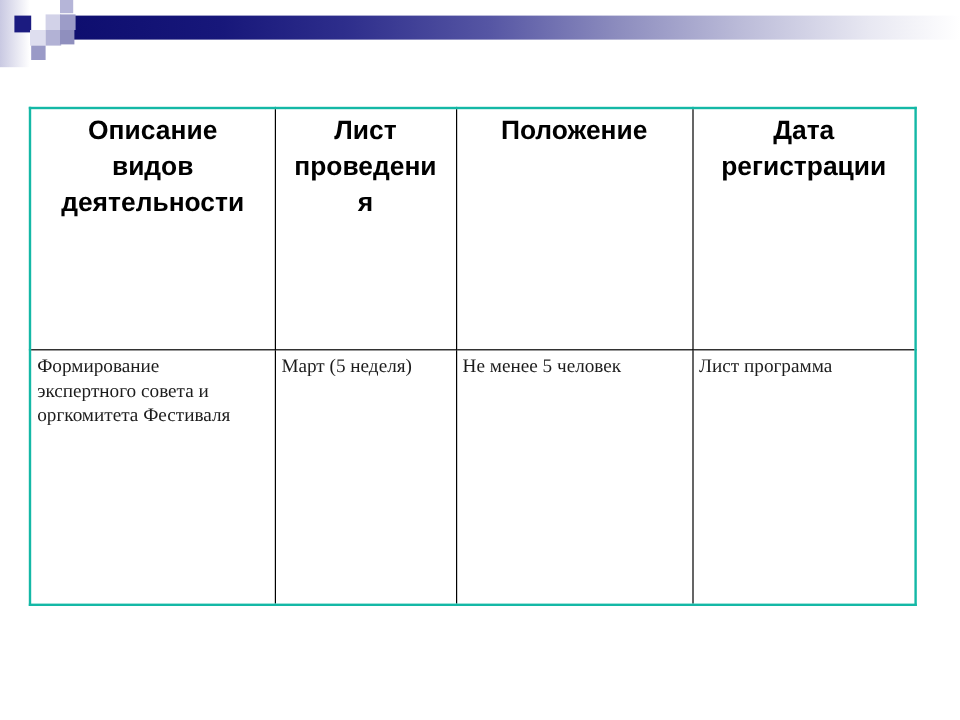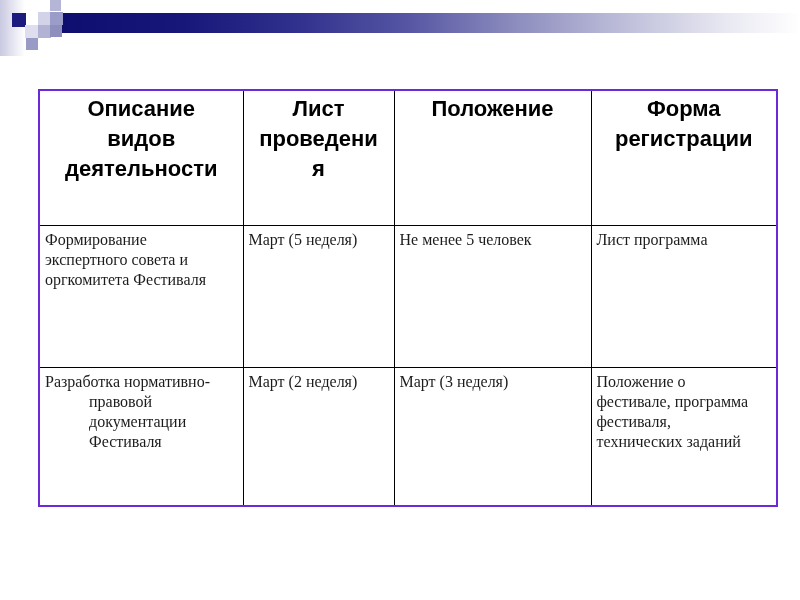--- a/index.html
+++ b/index.html
@@ -14,24 +14,24 @@
   }
   .deco-bar{
     position:absolute;left:48px;top:13px;width:752px;height:20px;
     background:linear-gradient(to right,
       #0d0d6e 0%,#17177a 18%,#2e2e8c 32%,#5656a4 48%,
       #8c8cbe 62%,#bcbcd9 76%,#e8e8f2 90%,#ffffff 100%);
   }
   .sq{position:absolute;}
   
   table.plan{
-    position:absolute;left:38px;top:89px;
+    position:absolute;left:24px;top:89px;
     width:738px;height:416px;
     border-collapse:collapse;table-layout:fixed;
-    border:2px solid #6d28d9;
+    border:2px solid #14b8a6;
   }
   table.plan td,table.plan th{
     border:1px solid #000;
     vertical-align:top;
     white-space:pre-line;
     overflow:hidden;
   }
   th.hcell{
     font-family:"Liberation Sans",sans-serif;
     font-size:22px;line-height:1.36;font-weight:bold;color:#000;
@@ -71,37 +71,25 @@
   </colgroup>
   <tbody>
       <tr style="height:135px;">
     <th class="hcell">Описание
 видов
 деятельности</th>
     <th class="hcell">Лист
 проведени
 я</th>
     <th class="hcell">Положение</th>
-    <th class="hcell">Форма
+    <th class="hcell">Дата
 регистрации</th>
   </tr>
   <tr style="height:142px;margin-top:12px;">
     <td class="bcell">Формирование
 экспертного совета и
 оргкомитета Фестиваля</td>
     <td class="bcell">Март (5 неделя)</td>
     <td class="bcell">Не менее 5 человек</td>
     <td class="bcell">Лист программа</td>
   </tr>
-  <tr style="height:139px;">
-    <td class="bcell hang">Разработка нормативно-
-правовой
-документации
-Фестиваля</td>
-    <td class="bcell">Март (2 неделя)</td>
-    <td class="bcell">Март (3 неделя)</td>
-    <td class="bcell">Положение о
-фестивале, программа
-фестиваля,
-технических заданий</td>
-  </tr>
 </tbody>
   </table>
 
 </body></html>

